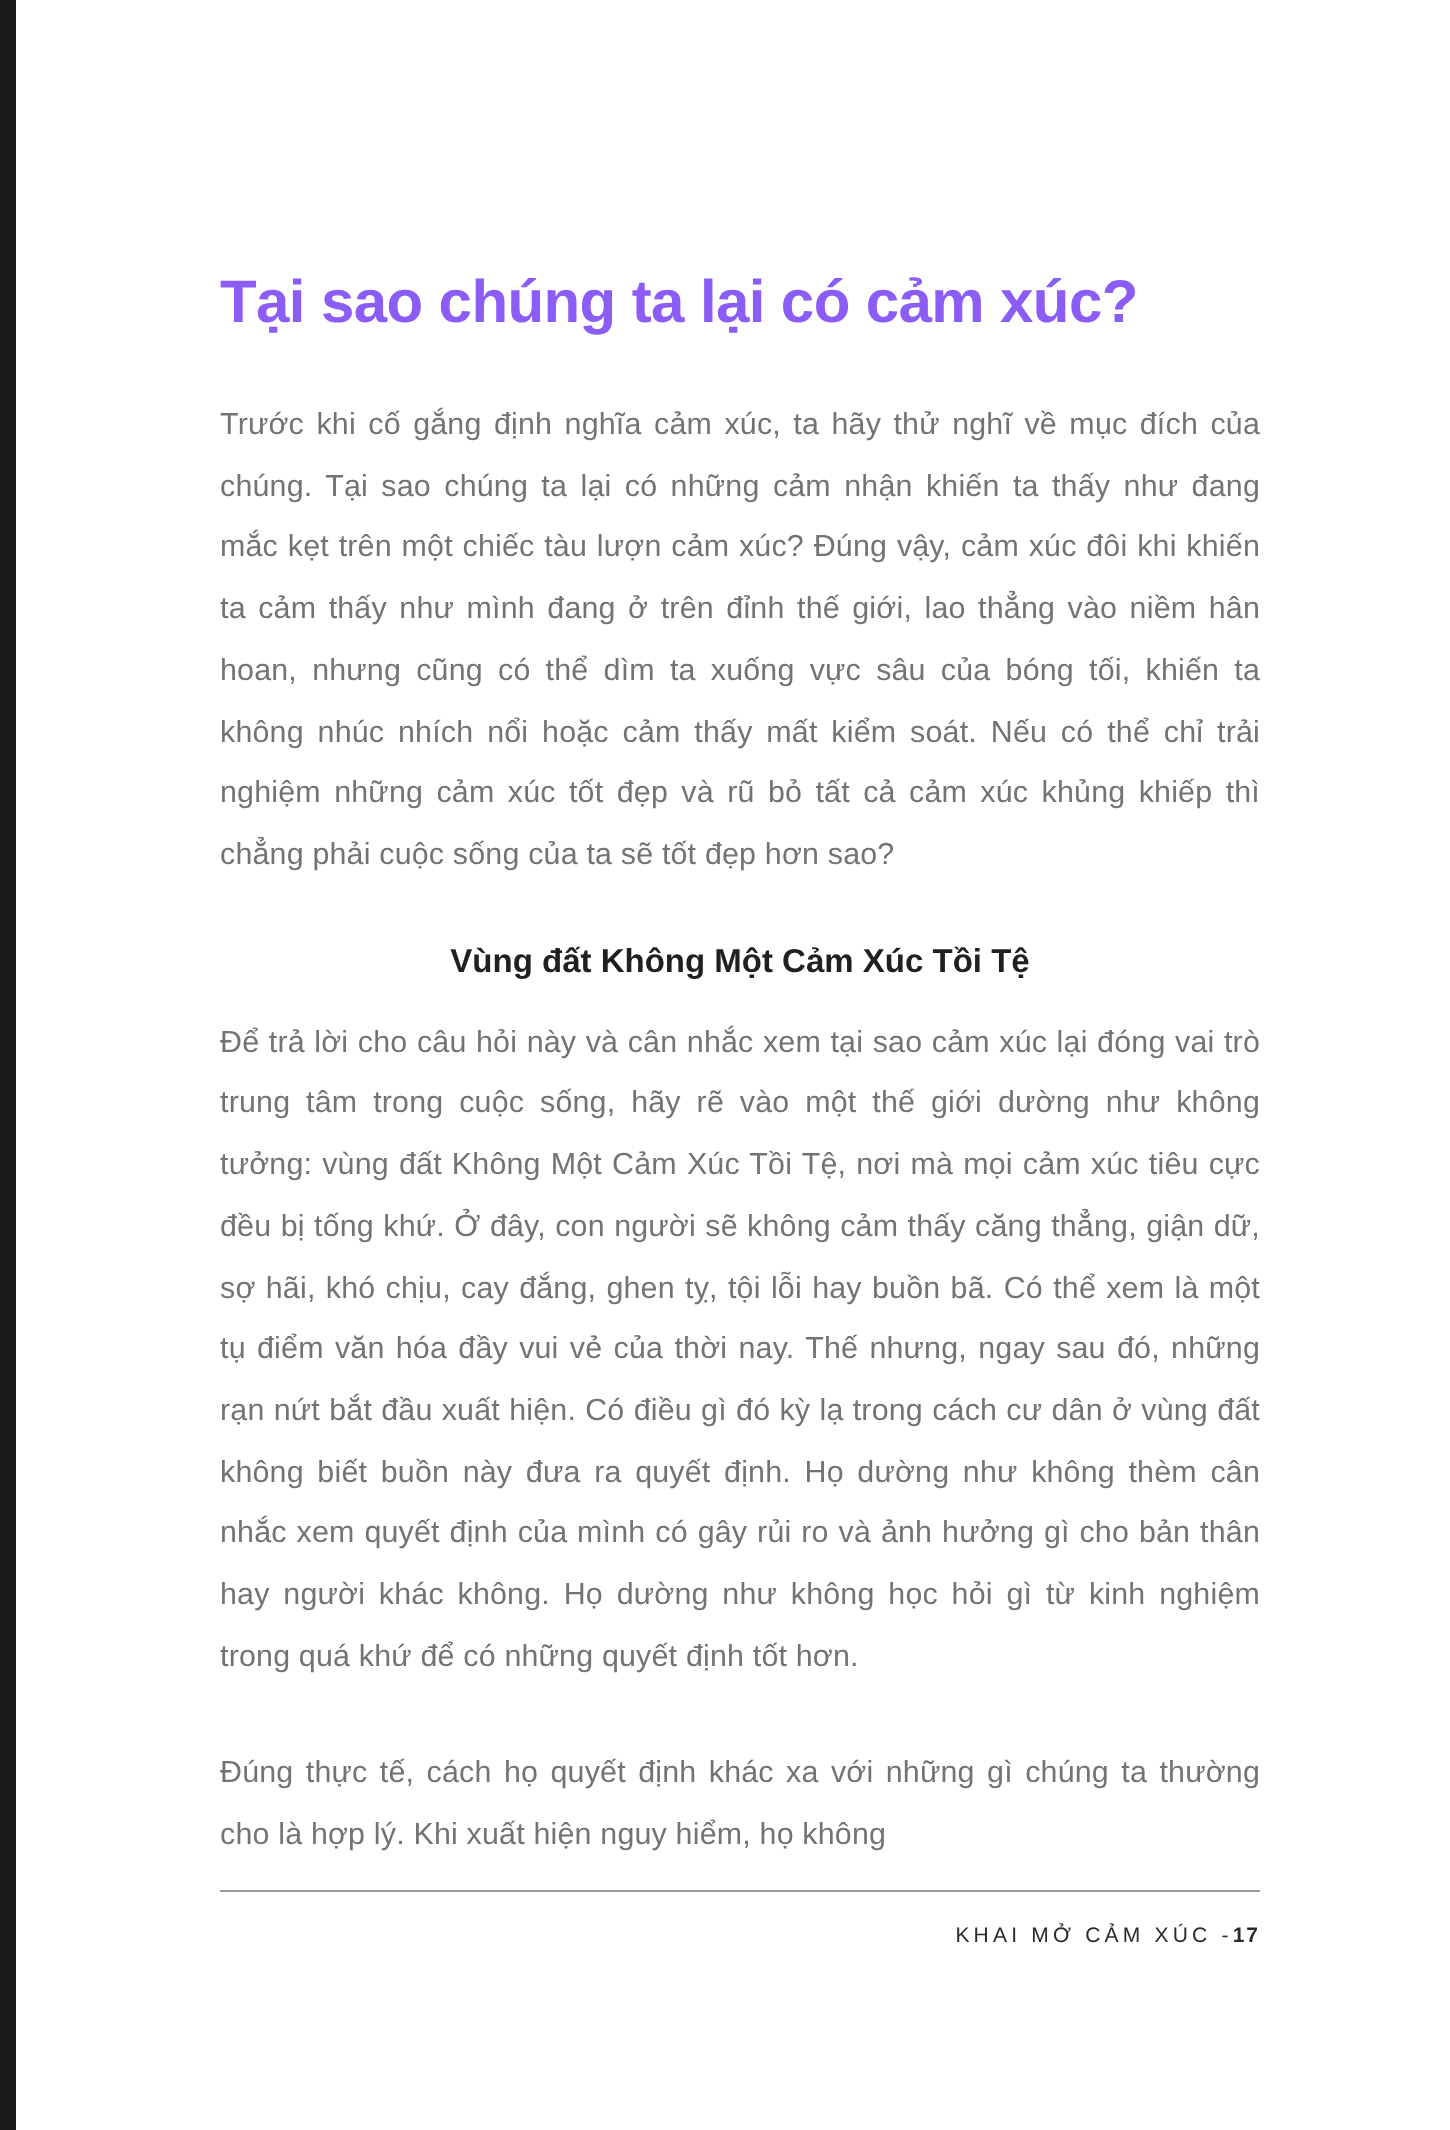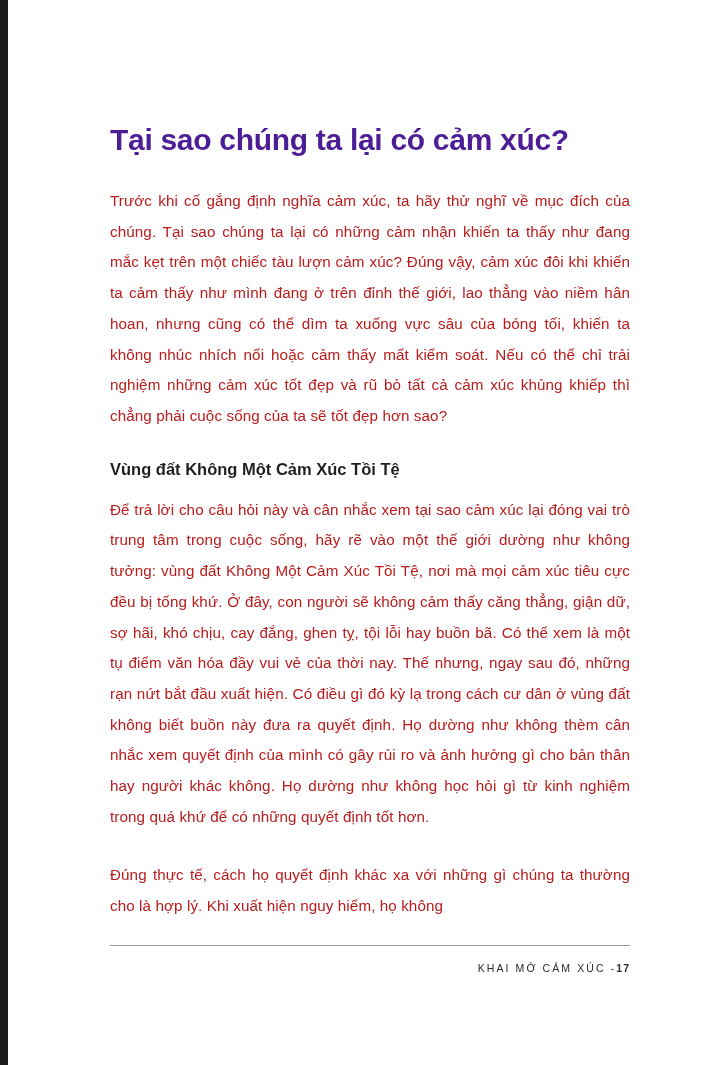--- a/index.html
+++ b/index.html
@@ -32,41 +32,42 @@
   .content {
     position: absolute;
     left: 110px;
     top: 118px;
     width: 520px;
   }
   .chapter-title {
     font-size: 30px;
     font-weight: 700;
     letter-spacing: -0.3px;
-    color: #4c1d95;
-    margin: 4px 0 28px 0;
+    color: #8b5cf6;
+    margin: 16px 0 28px 0;
     line-height: 1.2;
   }
   p.body-text {
     font-size: 15.2px;
     line-height: 2.02;
     text-align: justify;
     margin: 0 0 14px 0;
-    color: #b91c1c;
+    color: #737373;
     letter-spacing: 0.1px;
   }
   p.body-text.last-free {
     text-align: justify;
   }
   .section-heading {
     font-size: 16.5px;
     font-weight: 700;
     color: #231f20;
     margin: 26px 0 14px 0;
     line-height: 1.4;
+    text-align: center;
   }
   .spacer-block {
     height: 14px;
   }
   .footer {
     position: absolute;
     left: 110px;
     top: 945px;
     width: 520px;
   }

